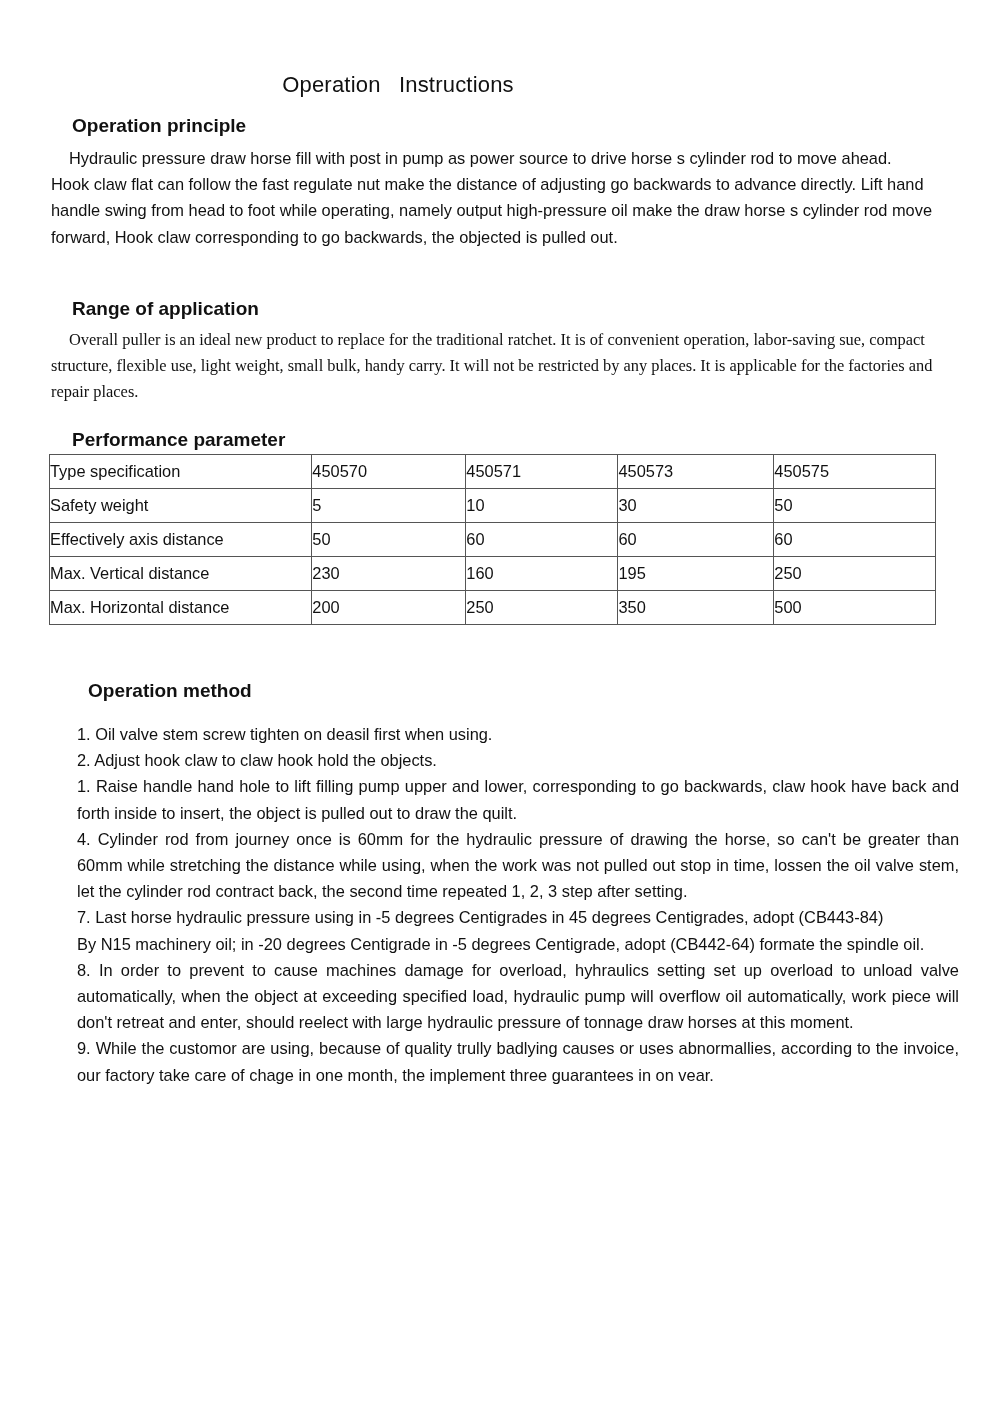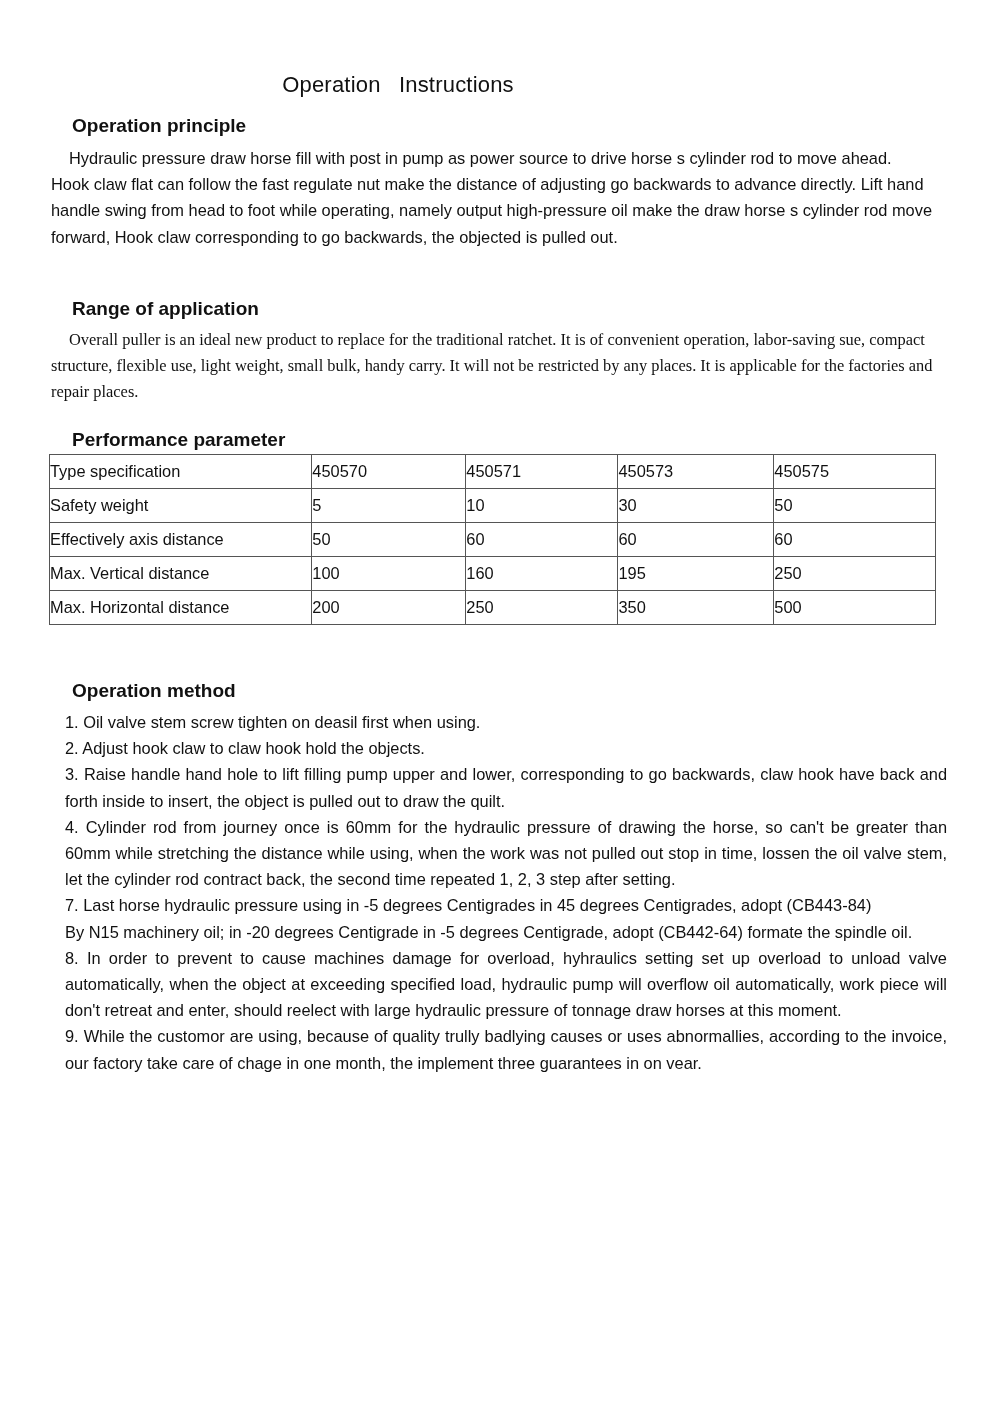--- a/index.html
+++ b/index.html
@@ -67,21 +67,21 @@
     table.perf td.c2 { width: 156px; }
     table.perf td.c3 { width: 160px; }
     table.perf td.c4 { width: 166px; }
     .method-list {
       position: absolute;
       left: 61px;
       top: 705px;
       width: 882px;
       font-size: 16.4px;
       line-height: 26.2px;
-      margin: 4px;
+      margin: 16px;
       padding: 0;
       list-style: none;
     }
     .method-list li {
       margin: 0;
       padding: 0;
     }
   </style>
 </head>
 <body>
@@ -113,38 +113,38 @@
     </tr>
     <tr>
       <td class="label-cell">Effectively axis distance</td>
       <td class="c1">50</td>
       <td class="c2">60</td>
       <td class="c3">60</td>
       <td class="c4">60</td>
     </tr>
     <tr>
       <td class="label-cell">Max. Vertical distance</td>
-      <td class="c1">100</td>
+      <td class="c1">230</td>
       <td class="c2">160</td>
       <td class="c3">195</td>
       <td class="c4">250</td>
     </tr>
     <tr>
       <td class="label-cell">Max. Horizontal distance</td>
       <td class="c1">200</td>
       <td class="c2">250</td>
       <td class="c3">350</td>
       <td class="c4">500</td>
     </tr>
   </tbody>
 </table>
 
-<h2 class="section-heading" style="top:680px;">Operation method</h2>
+<h2 class="section-heading" style="top:680px;margin-left:16px;">Operation method</h2>
 <ul class="method-list">
   <li>1.  Oil valve stem screw tighten on deasil first when using.</li>
   <li>2.  Adjust hook claw to claw hook hold the objects.</li>
-  <li class="justify">3.  Raise handle hand hole to lift filling pump upper and lower, corresponding to go backwards, claw hook have back and forth inside to insert, the object is pulled out to draw the quilt.</li>
+  <li class="justify">1.  Raise handle hand hole to lift filling pump upper and lower, corresponding to go backwards, claw hook have back and forth inside to insert, the object is pulled out to draw the quilt.</li>
   <li class="justify">4.  Cylinder rod from journey once is 60mm for the hydraulic pressure of drawing the horse, so can't be greater than 60mm while stretching the distance while using, when the work was not pulled out stop in time, lossen the oil valve stem, let the cylinder rod contract back, the second time repeated 1, 2, 3 step after setting.</li>
   <li class="justify">7.  Last horse hydraulic pressure using in -5 degrees Centigrades in 45 degrees Centigrades, adopt (CB443-84)</li>
   <li class="justify">By N15 machinery oil; in -20 degrees Centigrade in -5 degrees Centigrade, adopt (CB442-64) formate the spindle oil.</li>
   <li class="justify">8.  In order to prevent to cause machines damage for overload, hyhraulics setting set up overload to unload valve automatically, when the object at exceeding specified load, hydraulic pump will overflow oil automatically, work piece will don't retreat and enter, should reelect with large hydraulic pressure of tonnage draw horses at this moment.</li>
   <li class="justify">9.  While the customor are using, because of quality trully badlying causes or uses abnormallies, according to the invoice, our factory take care of chage in one month, the implement three guarantees in on vear.</li>
 </ul>
 
 </body></html>

